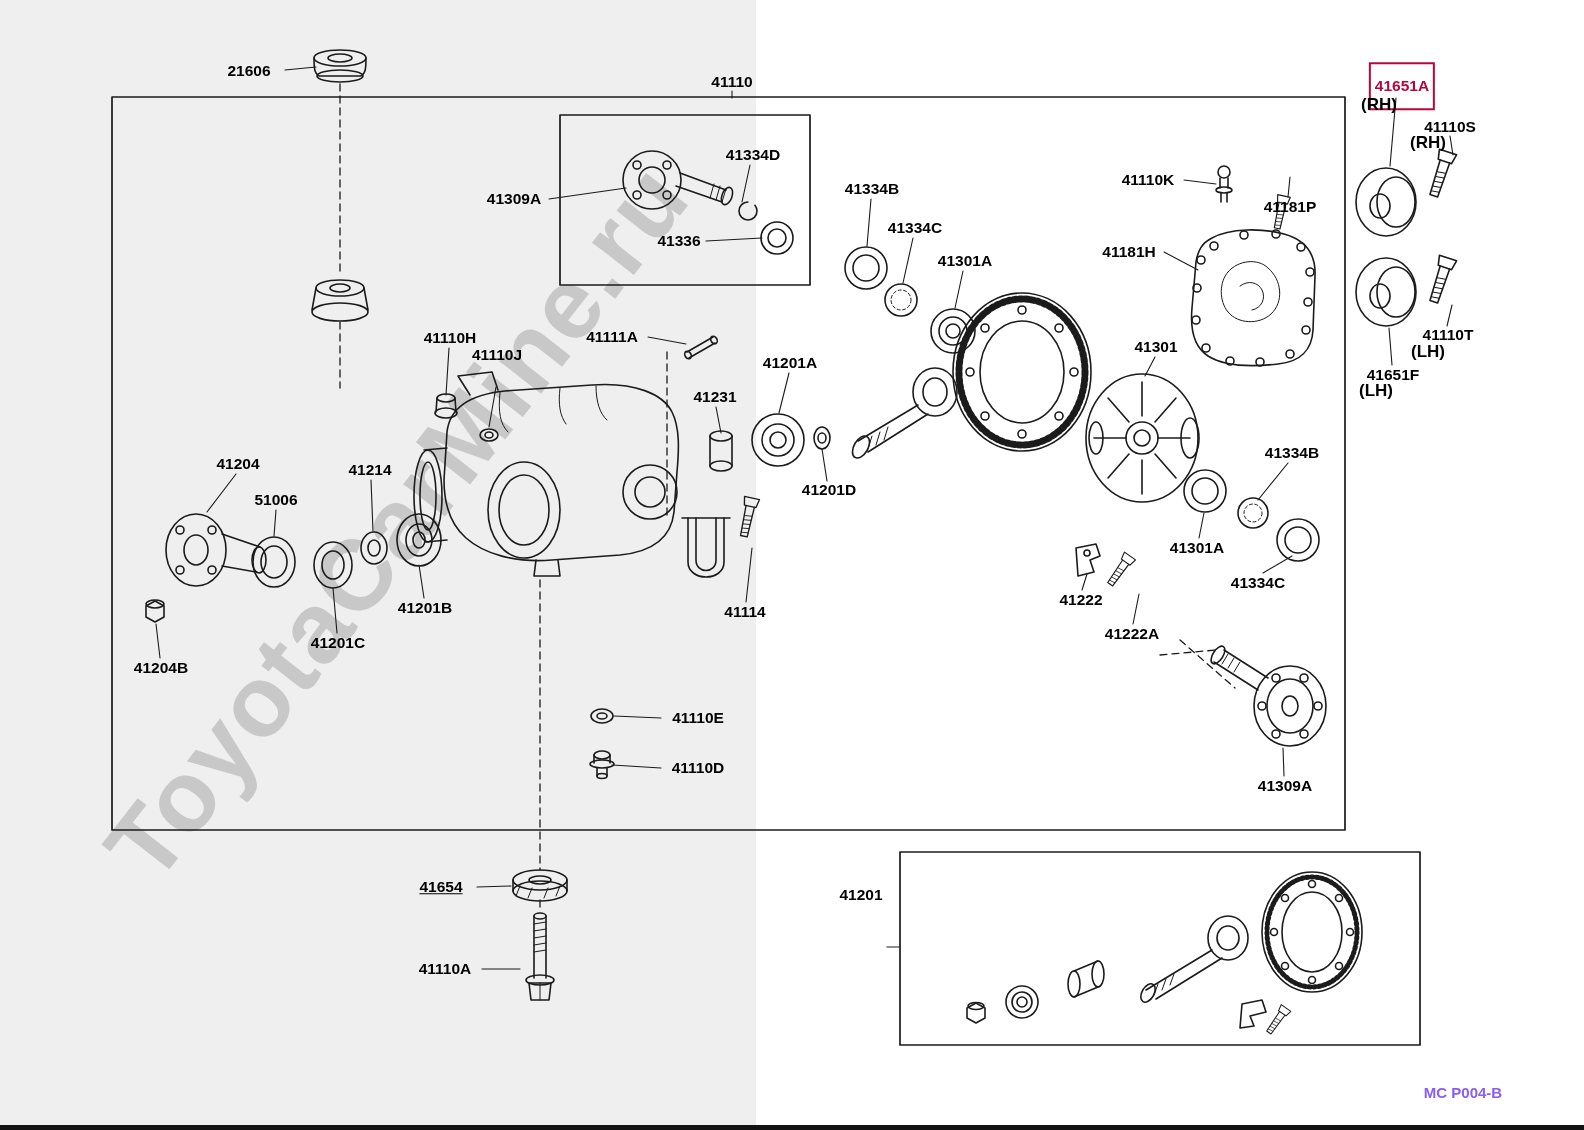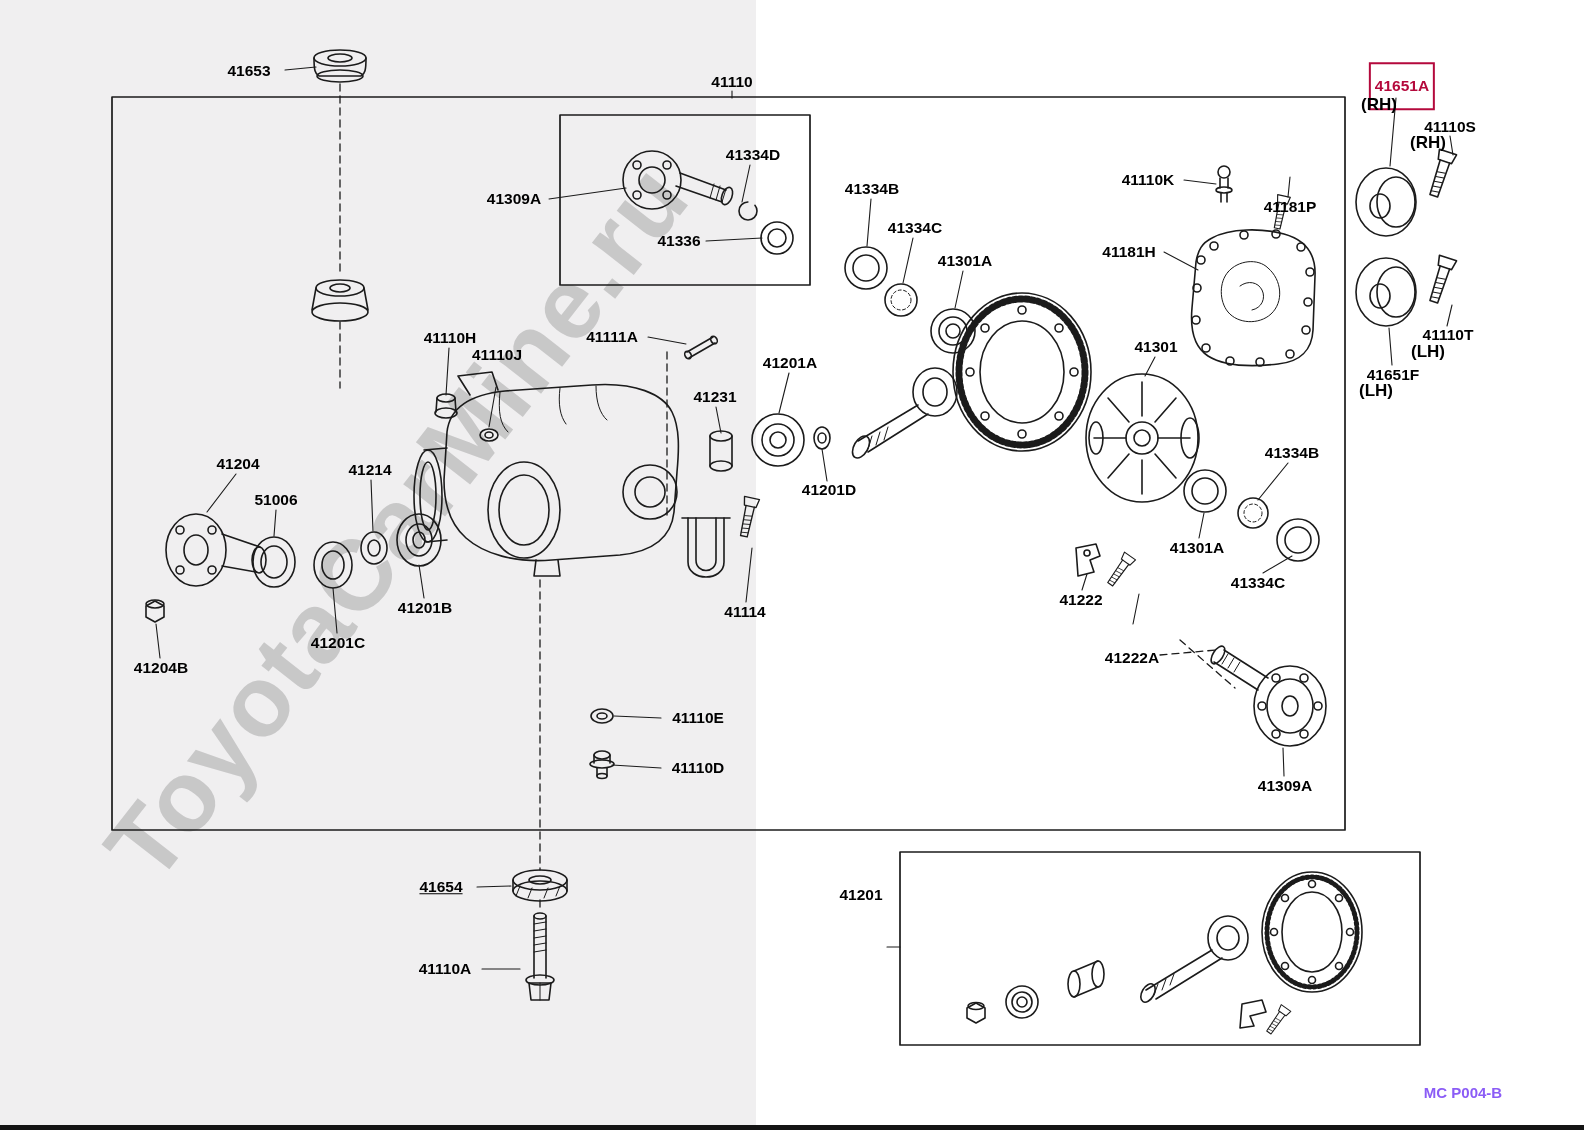--- a/index.html
+++ b/index.html
@@ -407,21 +407,21 @@
     <circle cx="1274" cy="932" r="3.5"></circle>
       <circle cx="1285" cy="898" r="3.5"></circle>
     <circle cx="1312" cy="884" r="3.5"></circle>
       <circle cx="1339" cy="898" r="3.5"></circle>
     <path d="M1242,1004 L1262,1000 L1266,1012 L1250,1016 L1254,1026 L1240,1028 Z"></path>
     <use href="#bolt" transform="translate(1286,1008) rotate(35) scale(0.65)"></use>
   </g>
 </svg>
 
 <div id="labels">
-    <div class="part-label" style="left: 249px; top: 71px;">41653</div>
+    <div class="part-label" style="left: 249px; top: 71px;">21606</div>
     <div class="part-label" style="left: 732px; top: 82px;">41110</div>
     <div class="part-label" style="left: 753px; top: 155px;">41334D</div>
     <div class="part-label" style="left: 514px; top: 199px;">41309A</div>
     <div class="part-label" style="left: 679px; top: 241px;">41336</div>
     <div class="part-label" style="left: 872px; top: 189px;">41334B</div>
     <div class="part-label" style="left: 915px; top: 228px;">41334C</div>
     <div class="part-label" style="left: 965px; top: 261px;">41301A</div>
     <div class="part-label" style="left: 1148px; top: 180px;">41110K</div>
     <div class="part-label" style="left: 1290px; top: 167px; margin-top: 40px;">41181P</div>
     <div class="part-label" style="left: 1129px; top: 252px;">41181H</div>
@@ -442,21 +442,21 @@
     <div class="part-label" style="left: 238px; top: 464px;">41204</div>
     <div class="part-label" style="left: 276px; top: 500px;">51006</div>
     <div class="part-label" style="left: 370px; top: 470px;">41214</div>
     <div class="part-label" style="left: 829px; top: 490px;">41201D</div>
     <div class="part-label" style="left: 1292px; top: 453px;">41334B</div>
     <div class="part-label" style="left: 1197px; top: 548px;">41301A</div>
     <div class="part-label" style="left: 1258px; top: 583px;">41334C</div>
     <div class="part-label" style="left: 425px; top: 608px;">41201B</div>
     <div class="part-label" style="left: 338px; top: 643px;">41201C</div>
     <div class="part-label" style="left: 1081px; top: 600px;">41222</div>
-    <div class="part-label" style="left: 1132px; top: 634px; margin-top: 24px;">41222A</div>
+    <div class="part-label" style="left: 1132px; top: 634px;">41222A</div>
     <div class="part-label" style="left: 161px; top: 668px;">41204B</div>
     <div class="part-label" style="left: 745px; top: 612px;">41114</div>
     <div class="part-label" style="left: 698px; top: 718px;">41110E</div>
     <div class="part-label" style="left: 698px; top: 768px;">41110D</div>
     <div class="part-label" style="left: 1285px; top: 786px;">41309A</div>
     <div class="part-label" style="left: 441px; top: 887px; text-decoration: underline;">41654</div>
     <div class="part-label" style="left: 445px; top: 969px;">41110A</div>
     <div class="part-label" style="left: 861px; top: 895px; text-align: center;">41201</div>
   </div>
 

